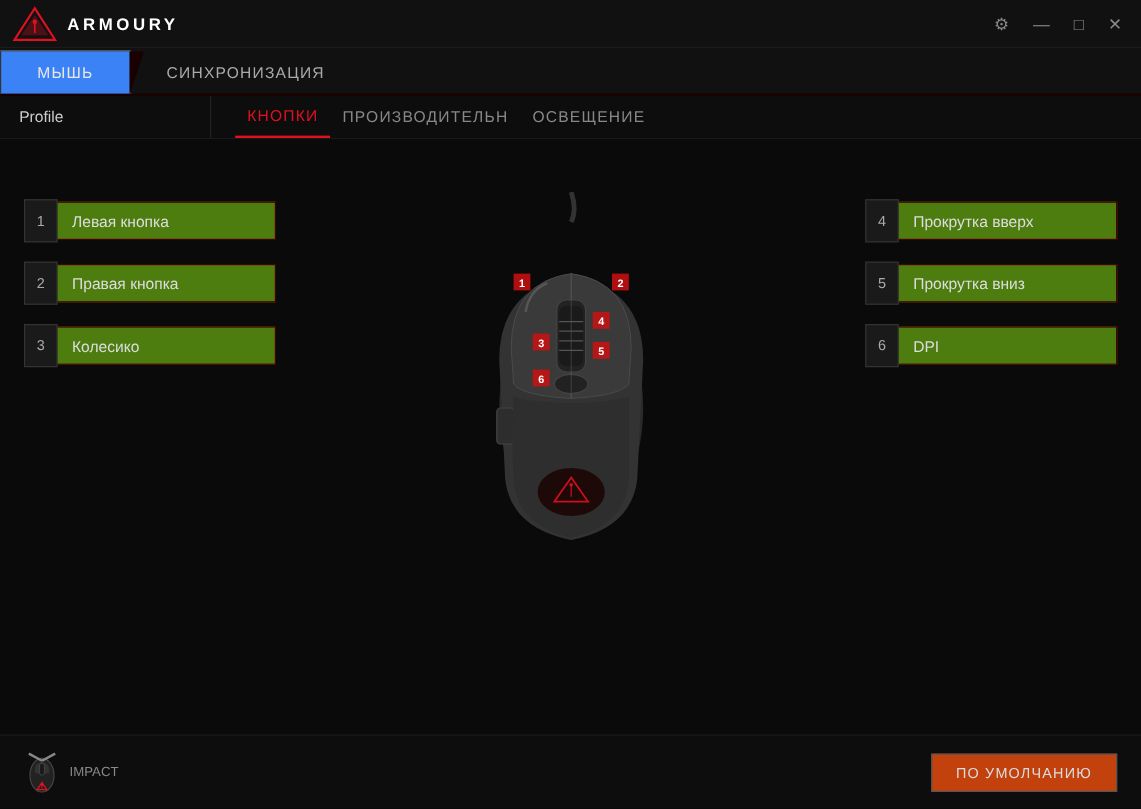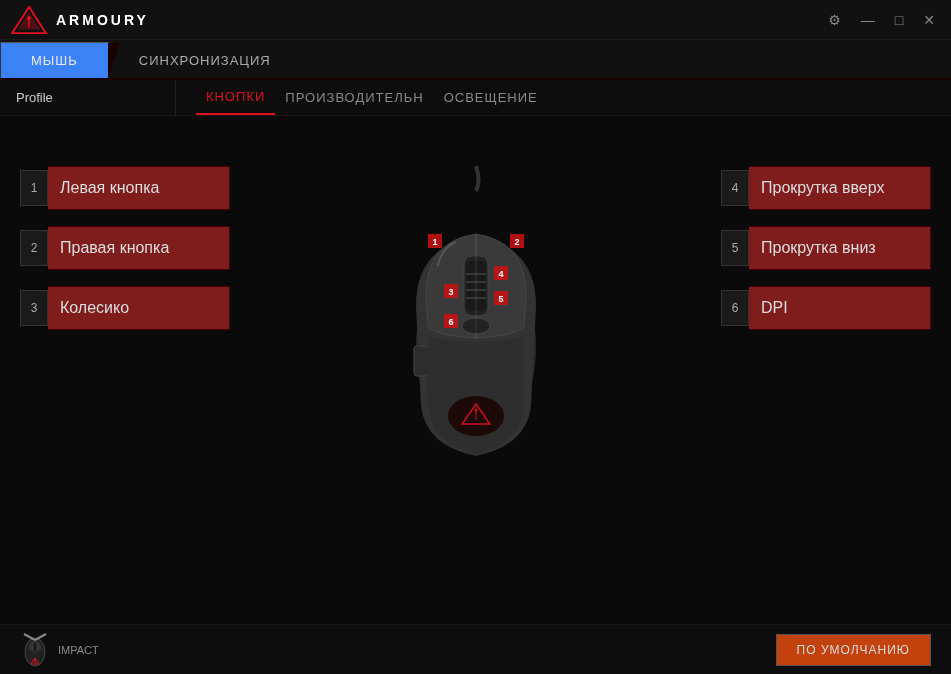--- a/index.html
+++ b/index.html
@@ -185,26 +185,26 @@
       border: 1px solid #333;
       color: #aaa;
       font-size: 12px;
       display: flex;
       align-items: center;
       justify-content: center;
       flex-shrink: 0;
     }
     .btn-label {
       flex: 1;
-      height: 44px;
-      background: #7f1d1d;
+      height: 32px;
+      background: #4d7c0f;
       border: 1px solid #4a0000;
       border-left: none;
       color: #ddd;
-      font-size: 16px;
+      font-size: 13px;
       display: flex;
       align-items: center;
       padding-left: 12px;
       cursor: pointer;
     }
 
     
     #mouse-center {
       position: absolute;
       left: 50%;
@@ -222,21 +222,21 @@
     }
 
     
     .mouse-svg {
       width: 100%;
       height: 100%;
     }
 
     
     #footer {
-      height: 50px;
+      height: 62px;
       background: #0d0d0d;
       border-top: 1px solid #1a1a1a;
       display: flex;
       align-items: center;
       justify-content: space-between;
       padding: 0 20px;
       margin-top: 48px;
     }
     #footer-left {
       display: flex;

